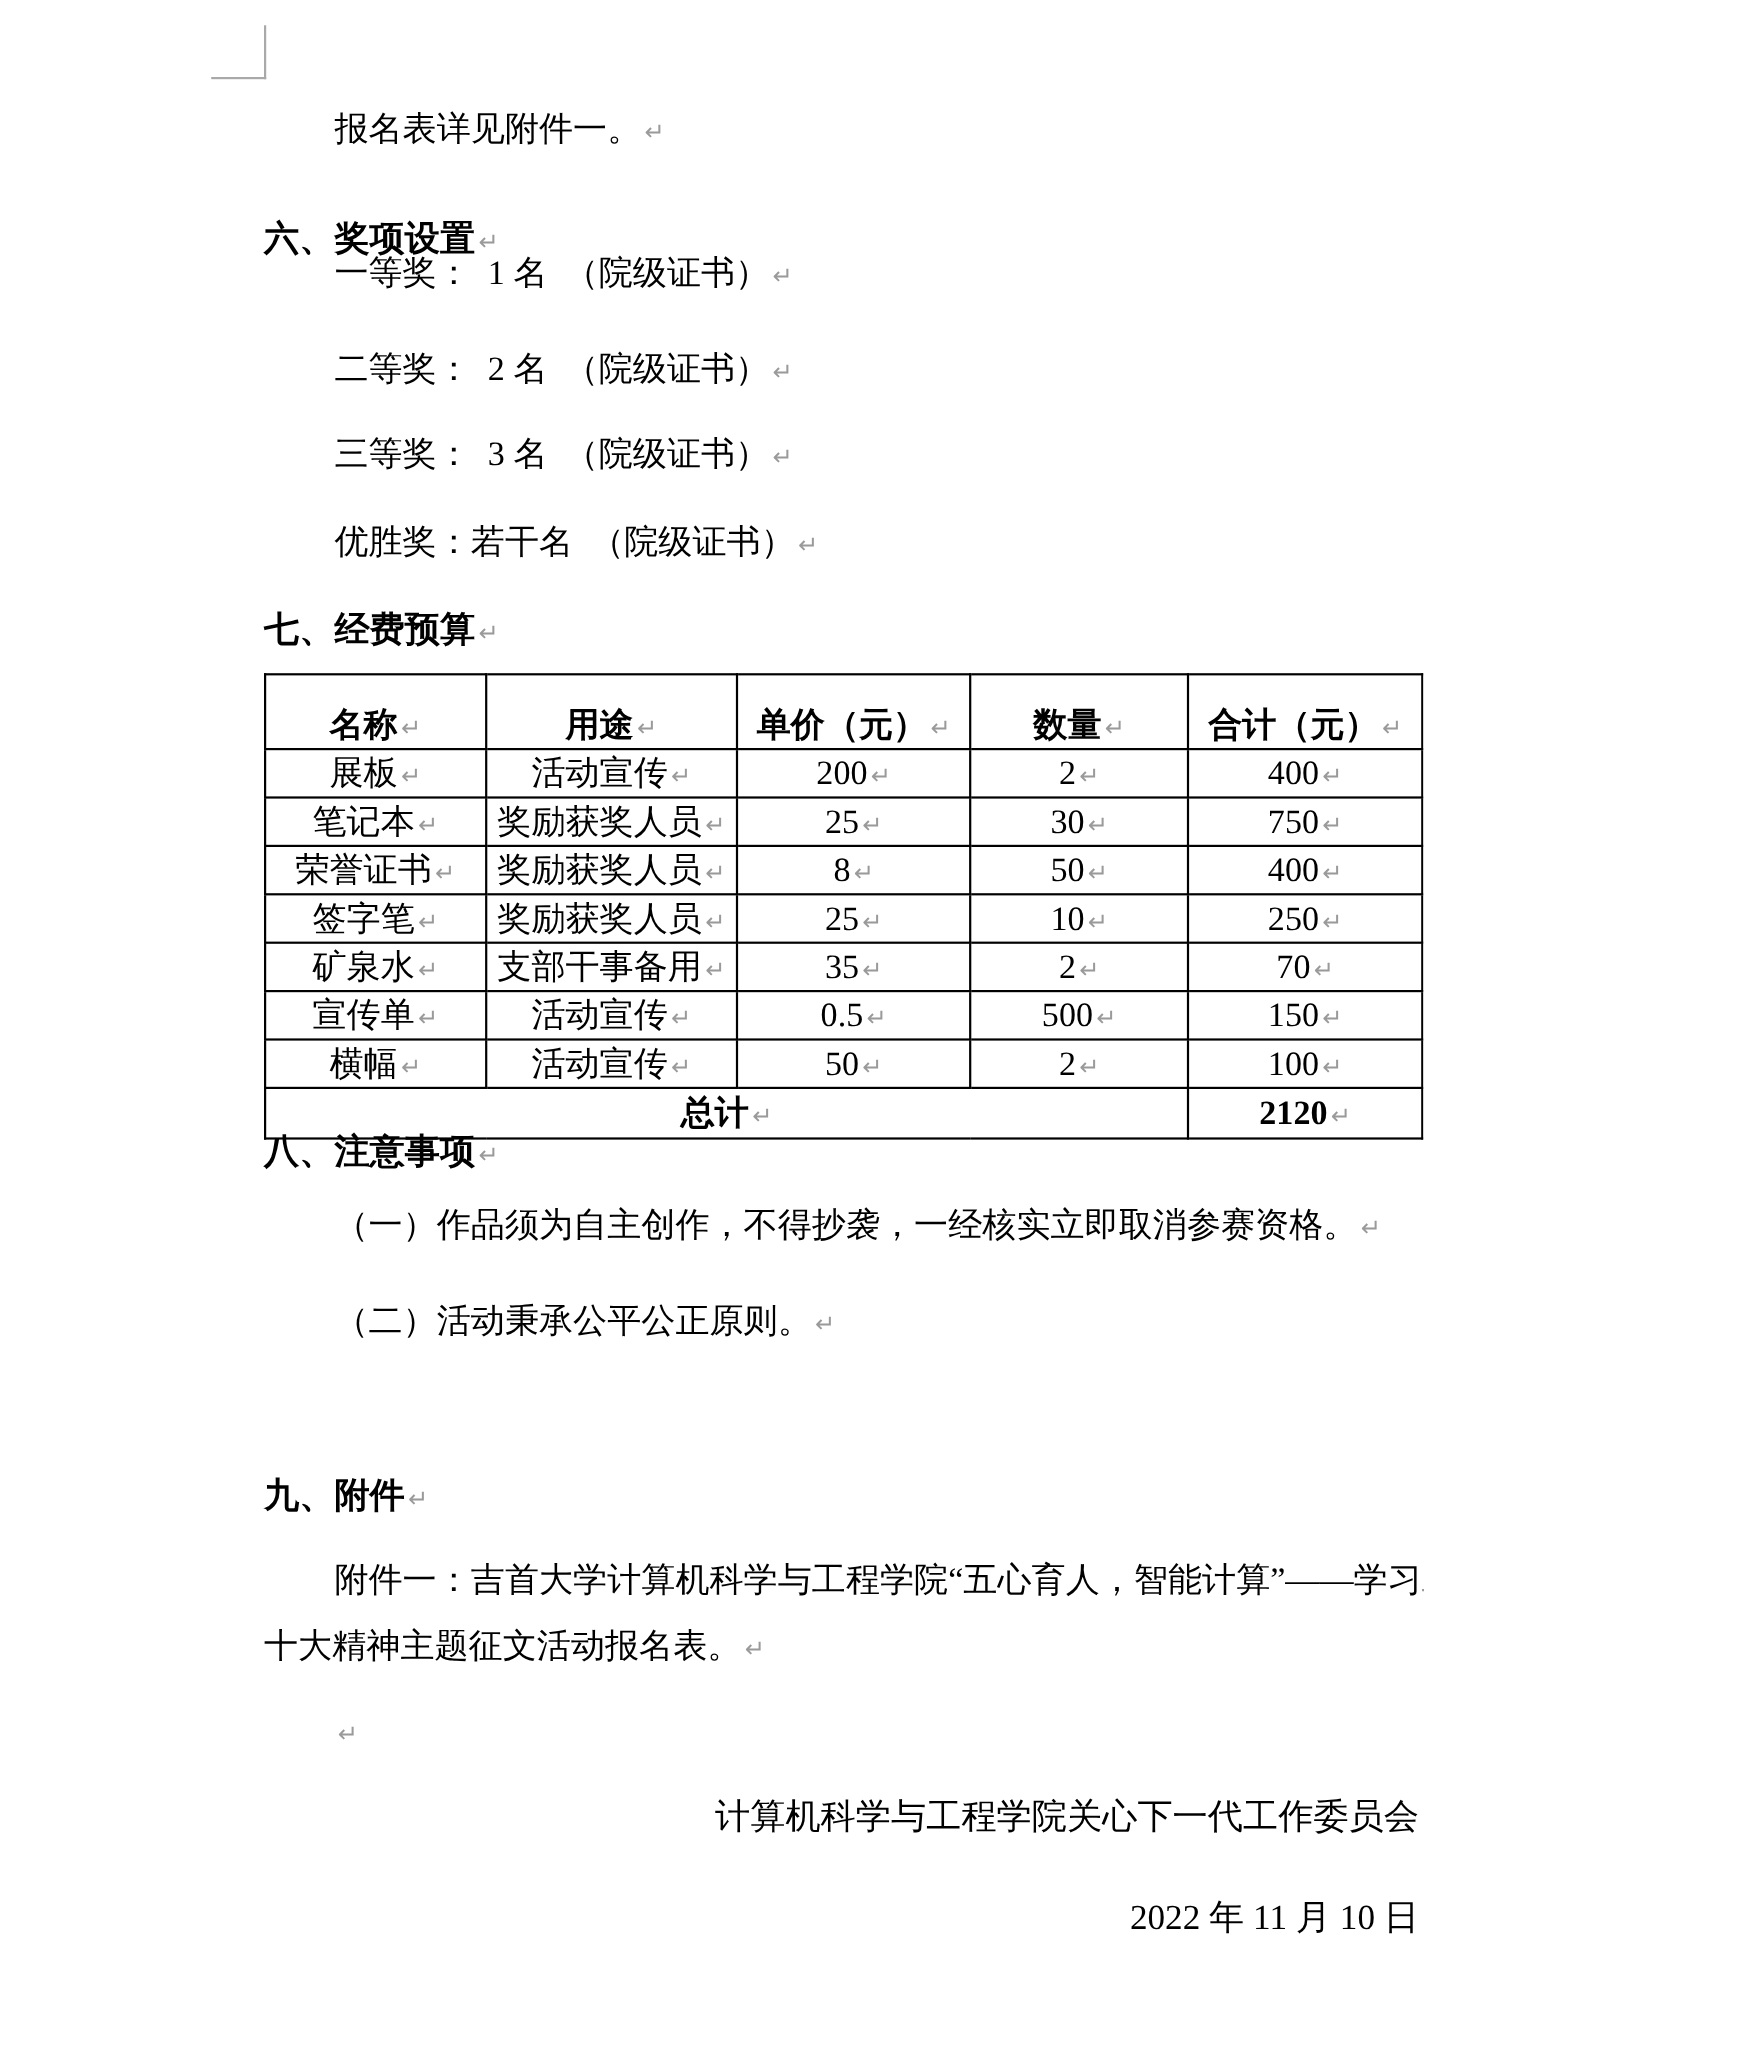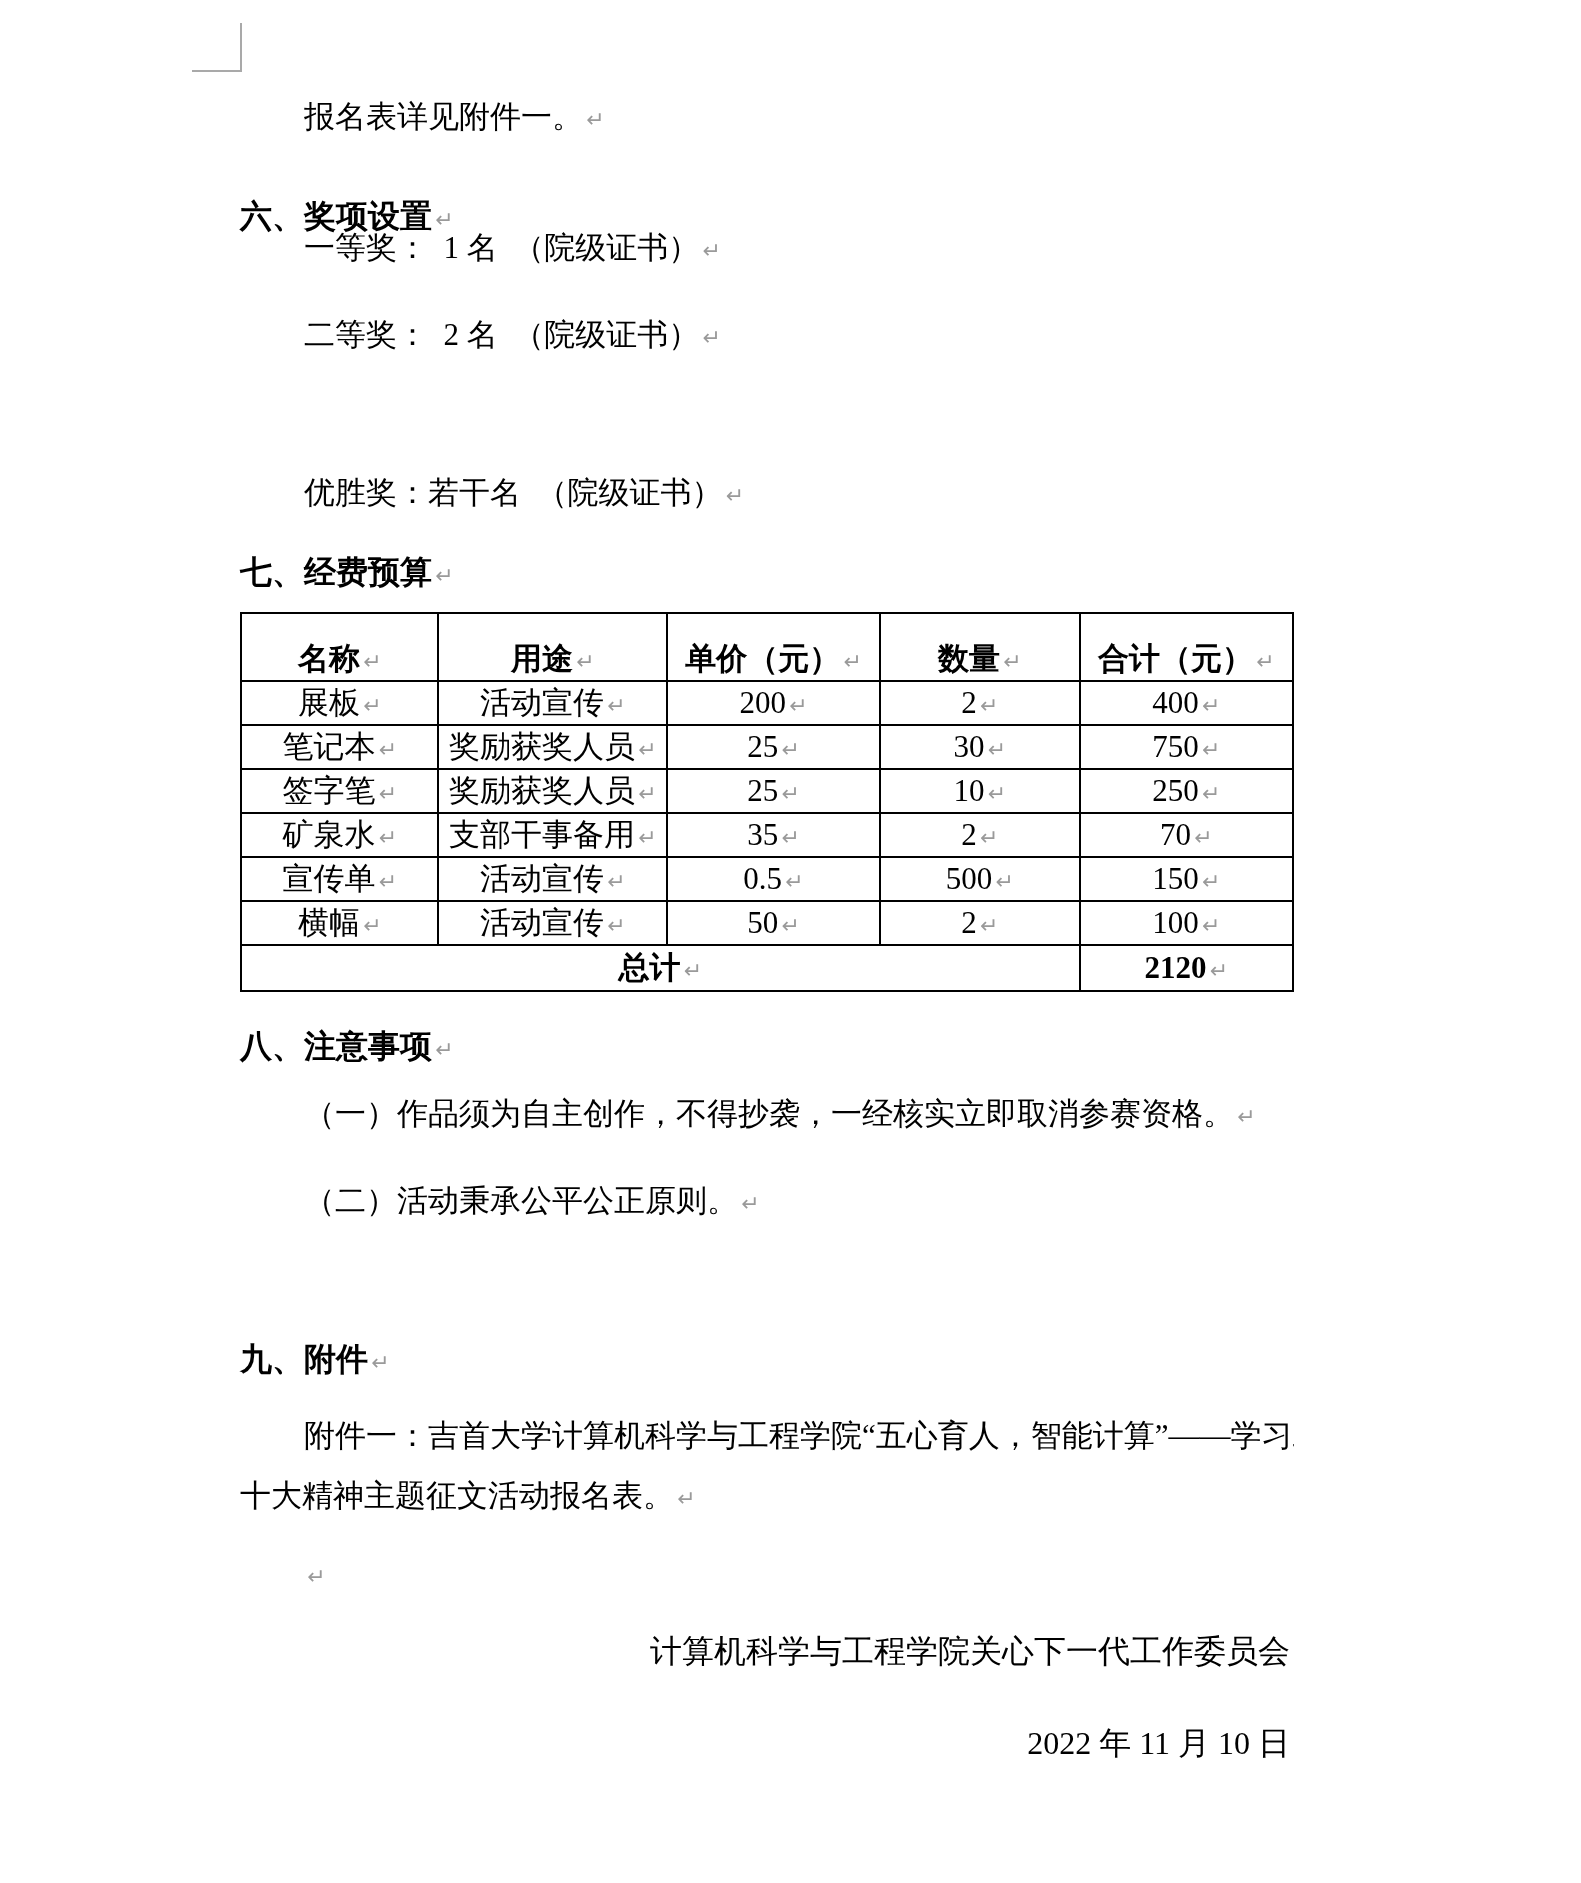--- a/index.html
+++ b/index.html
@@ -38,20 +38,21 @@
 
   <div class="abs crop crop-tl"></div>
   <div class="abs crop crop-tr"></div>
 
   <div class="abs body-text para indent" style="top:95px;"><span>报名表详见附件一。</span><span class="pm">↵</span></div>
 
   <div class="abs heading" style="top:193px;"><span>六、奖项设置</span><span class="pm">↵</span></div>
 
   <div class="abs body-text para indent" style="top:226px;"><span>一等奖：  1 名  （院级证书）</span><span class="pm">↵</span></div>
   <div class="abs body-text para indent" style="top:313px;"><span>二等奖：  2 名  （院级证书）</span><span class="pm">↵</span></div>
+  <div class="abs body-text para indent" style="top:391px;"><span>三等奖：  3 名  （院级证书）</span><span class="pm">↵</span></div>
   <div class="abs body-text para indent" style="top:471px;"><span>优胜奖：若干名  （院级证书）</span><span class="pm">↵</span></div>
 
   <div class="abs heading" style="top:549px;"><span>七、经费预算</span><span class="pm">↵</span></div>
 
   <div class="abs" style="left:240px; top:612px;">
     <table class="budget">
       <colgroup>
           <col style="width:210px">
           <col style="width:232px">
           <col style="width:218px">
@@ -72,20 +73,27 @@
         <td><span>200</span><span class="pm">↵</span></td>
         <td><span>2</span><span class="pm">↵</span></td>
         <td><span>400</span><span class="pm">↵</span></td>
       </tr>
       <tr class="brow">
         <td><span>笔记本</span><span class="pm">↵</span></td>
         <td><span>奖励获奖人员</span><span class="pm">↵</span></td>
         <td><span>25</span><span class="pm">↵</span></td>
         <td><span>30</span><span class="pm">↵</span></td>
         <td><span>750</span><span class="pm">↵</span></td>
+      </tr>
+      <tr class="brow">
+        <td><span>荣誉证书</span><span class="pm">↵</span></td>
+        <td><span>奖励获奖人员</span><span class="pm">↵</span></td>
+        <td><span>8</span><span class="pm">↵</span></td>
+        <td><span>50</span><span class="pm">↵</span></td>
+        <td><span>400</span><span class="pm">↵</span></td>
       </tr>
       <tr class="brow">
         <td><span>签字笔</span><span class="pm">↵</span></td>
         <td><span>奖励获奖人员</span><span class="pm">↵</span></td>
         <td><span>25</span><span class="pm">↵</span></td>
         <td><span>10</span><span class="pm">↵</span></td>
         <td><span>250</span><span class="pm">↵</span></td>
       </tr>
       <tr class="brow">
         <td><span>矿泉水</span><span class="pm">↵</span></td>

